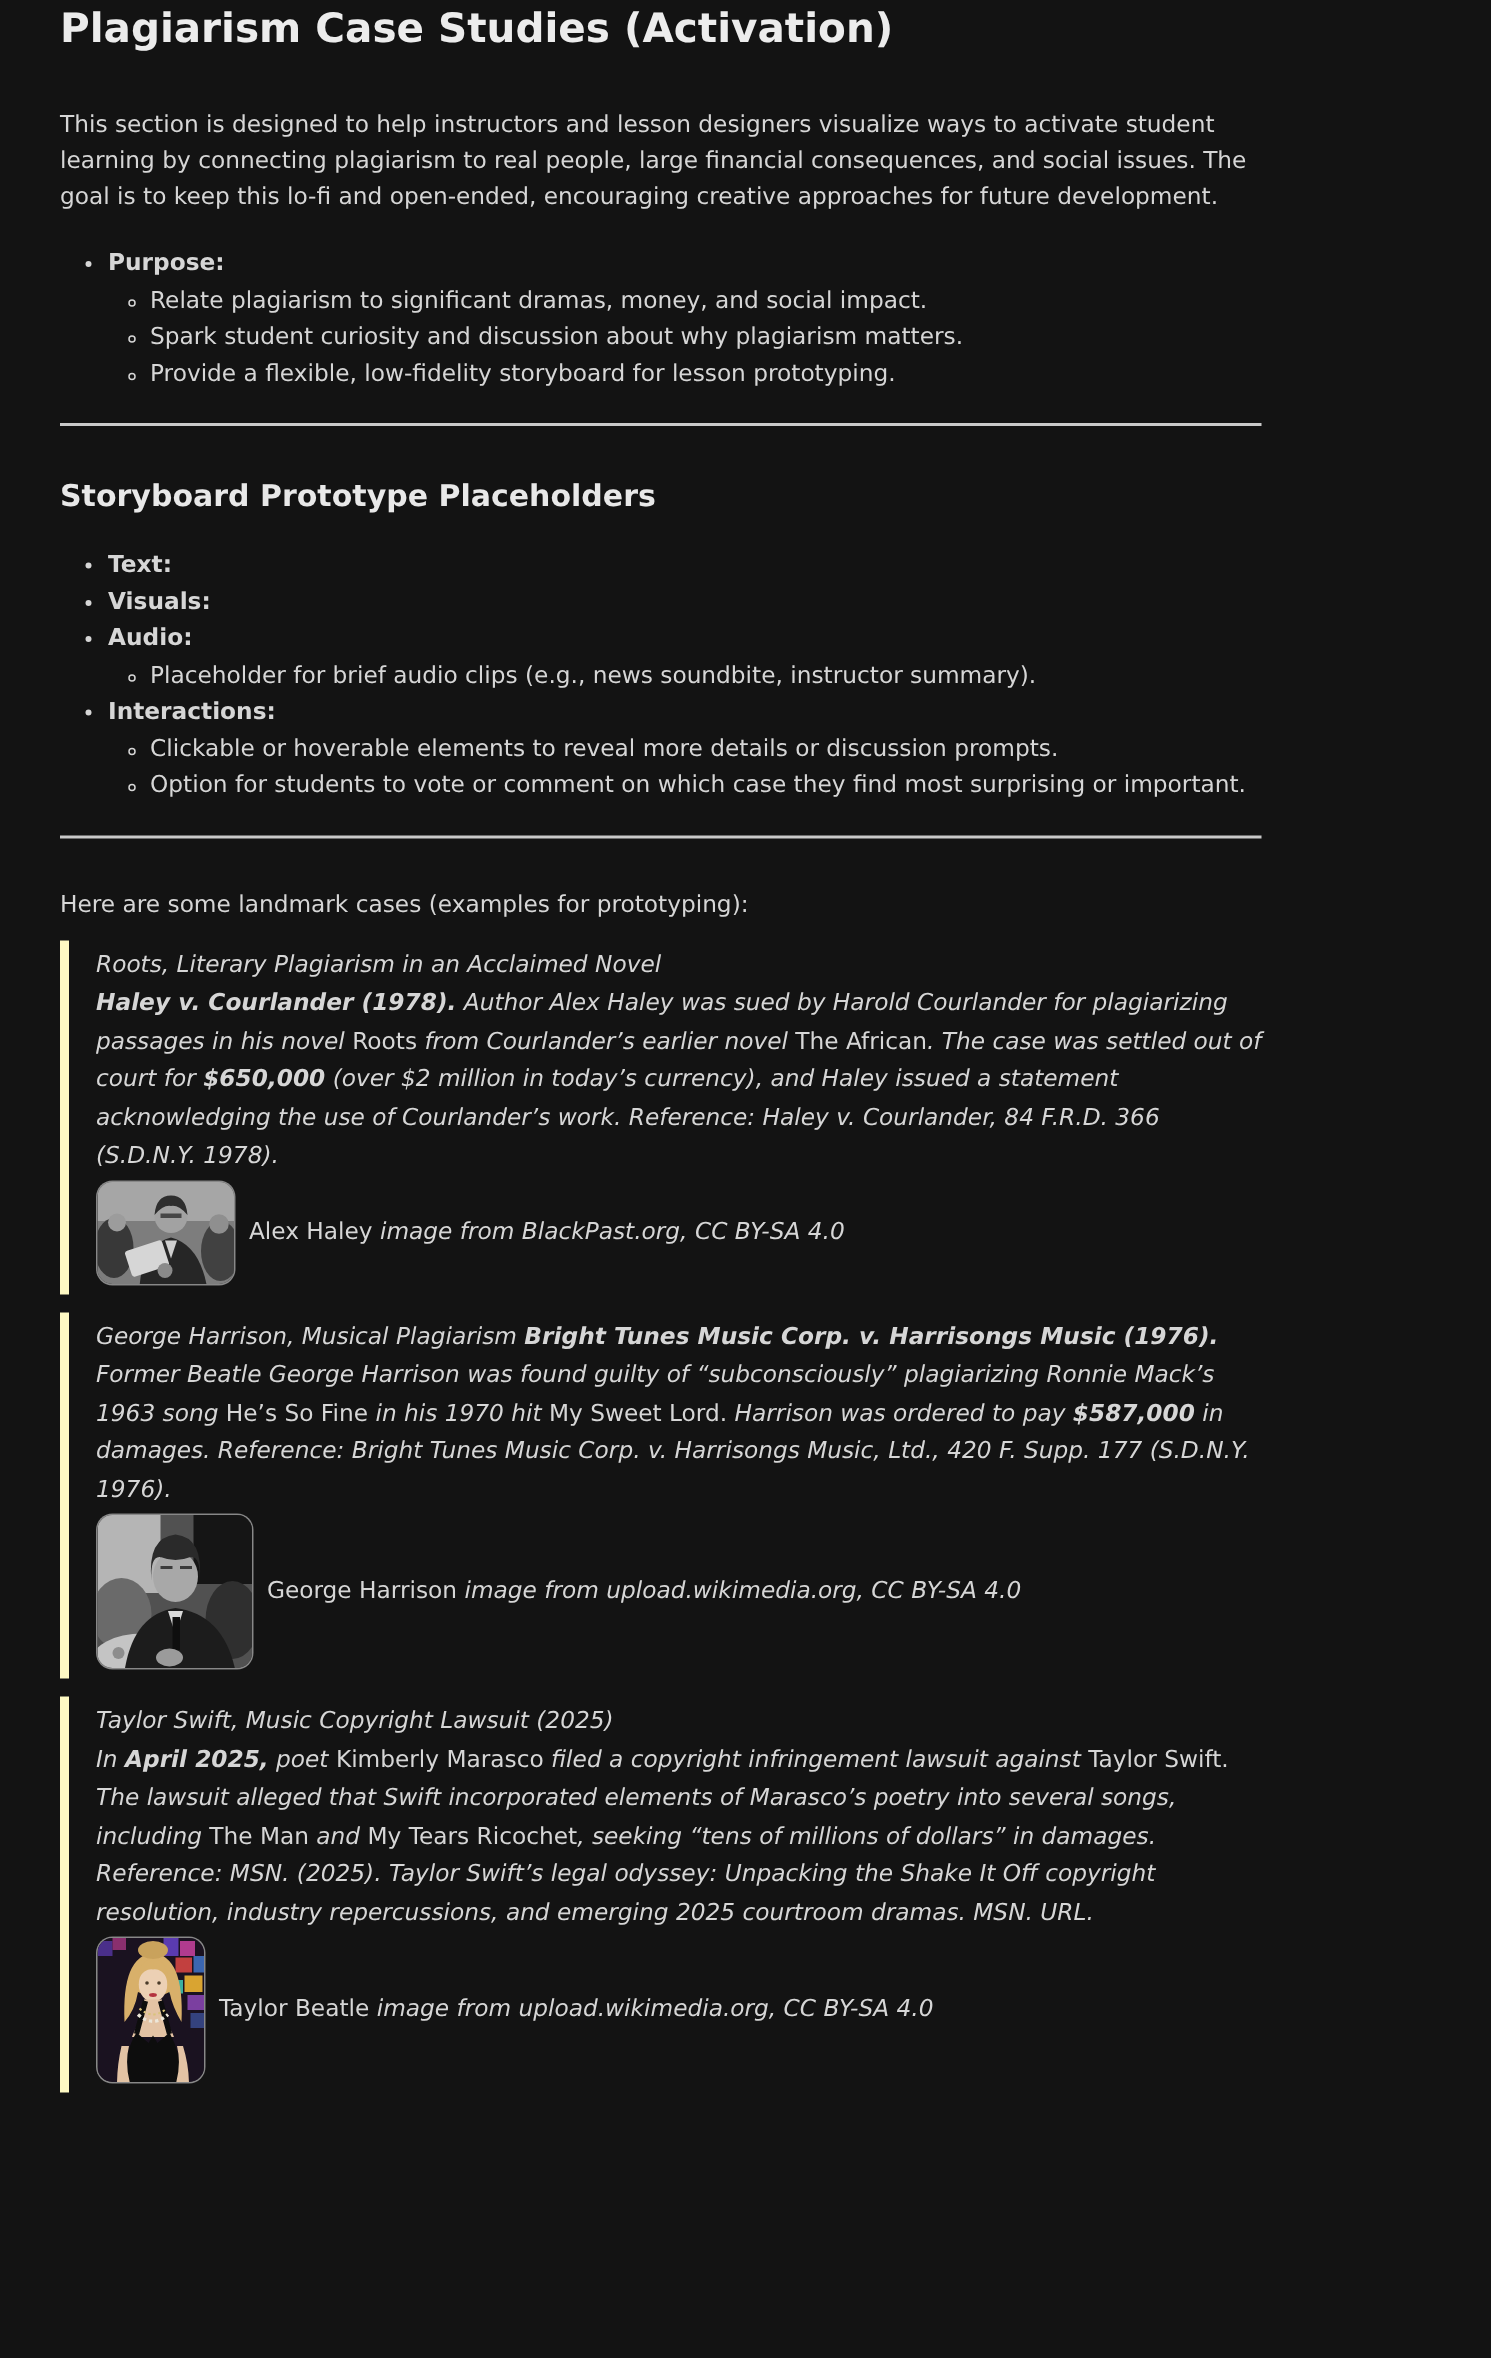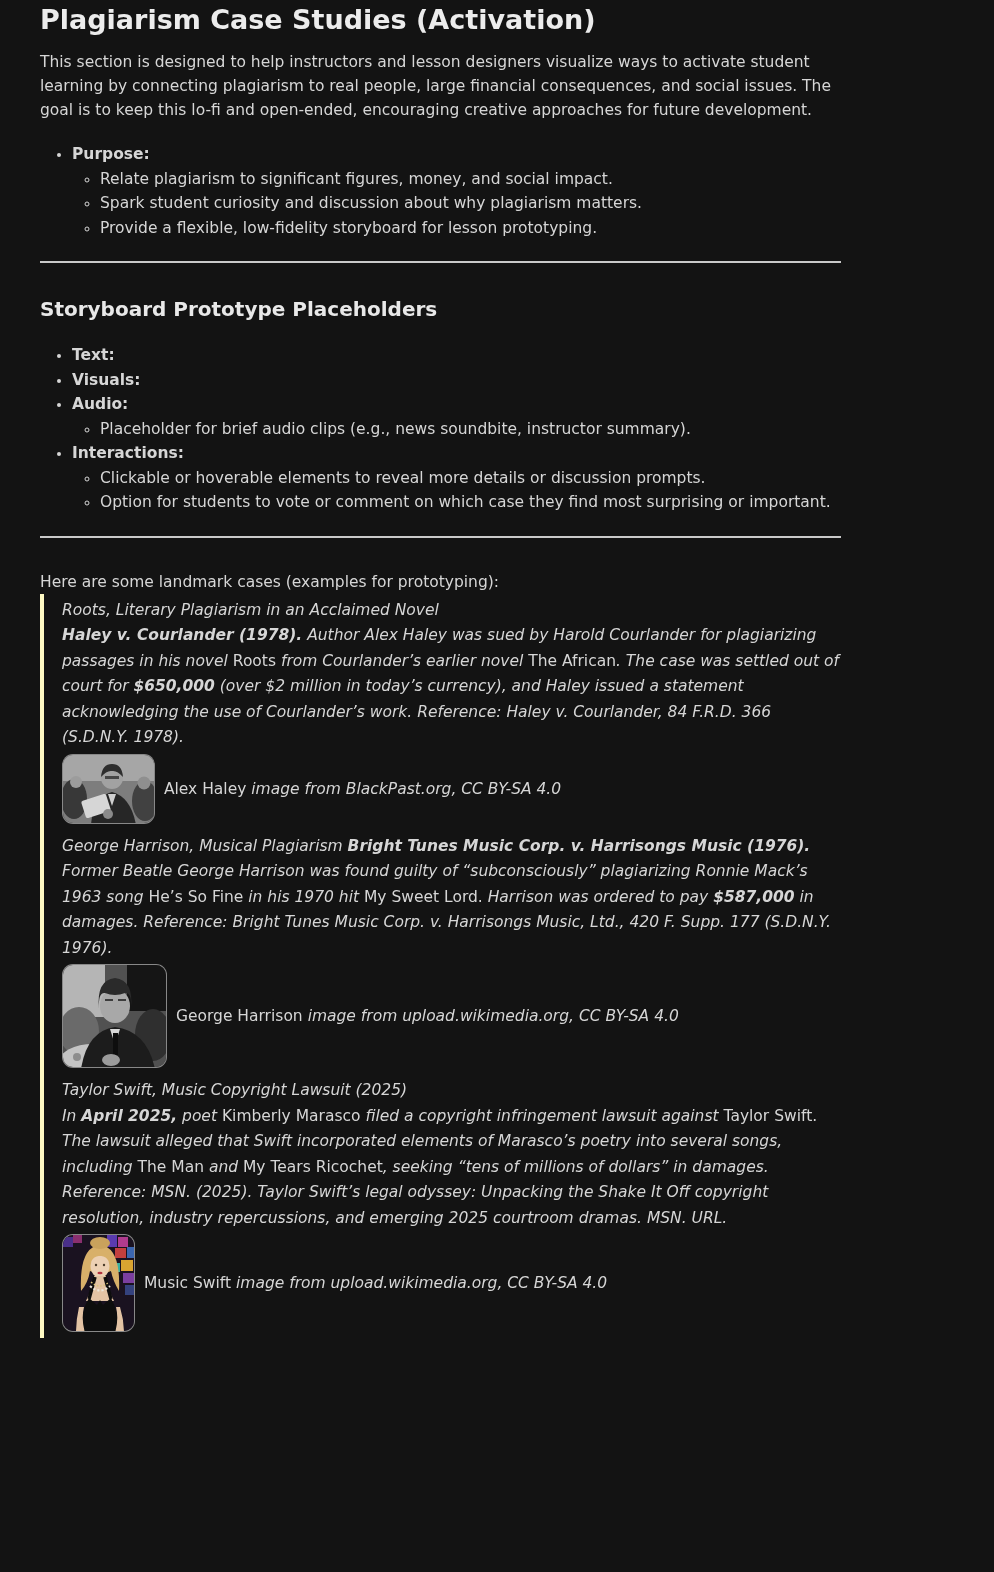--- a/index.html
+++ b/index.html
@@ -13,21 +13,21 @@
     color: #d6d6d6;
     padding-top: 2px;
   }
   .content { width: 801px; margin-left: 40px; }
 
   h1 {
     font-size: 27px;
     line-height: 36px;
     font-weight: bold;
     color: #ececec;
-    margin-bottom: 12px;
+    margin-bottom: 33px;
   }
   h2 {
     font-size: 20px;
     line-height: 28px;
     font-weight: bold;
     color: #e8e8e8;
     margin-bottom: 16px;
   }
   p.intro, p.cases-intro { line-height: 24px; }
 
@@ -46,23 +46,23 @@
   ul.sublist > li::marker { font-size: 0.85em; }
   .label { font-weight: bold; }
 
   hr {
     border: none;
     border-top: 2px solid #c9c9c9;
     margin: 21px 0 32px 0;
   }
 
   blockquote.case {
-    border-left: 4px solid #fef9c3;
+    border-left: 6px solid #fef9c3;
     padding: 4px 0 6px 18px;
-    margin-top: 0;
+    margin-top: 12px;
   }
   .case-text {
     line-height: 25.5px;
     white-space: pre-wrap;
   }
   .seg-i  { font-style: italic; }
   .seg-bi { font-style: italic; font-weight: bold; text-align: center; }
   .seg-r  { font-style: normal; }
 
   .photo-line { margin-top: 3px; }
@@ -87,21 +87,21 @@
 <main class="content">
 
   <h1>Plagiarism Case Studies (Activation)</h1>
 
   <p class="intro">This section is designed to help instructors and lesson designers visualize ways to activate student learning by connecting plagiarism to real people, large financial consequences, and social issues. The goal is to keep this lo-fi and open-ended, encouraging creative approaches for future development.</p>
 
   <ul class="toplist">
     <li>
       <span class="label">Purpose:</span>
       <ul class="sublist">
-        <li>Relate plagiarism to significant figures, money, and social impact.</li>
+        <li>Relate plagiarism to significant dramas, money, and social impact.</li>
         <li>Spark student curiosity and discussion about why plagiarism matters.</li>
         <li>Provide a flexible, low-fidelity storyboard for lesson prototyping.</li>
       </ul>
     </li>
   </ul>
 
   <hr>
 
   <h2>Storyboard Prototype Placeholders</h2>
 
@@ -210,17 +210,17 @@
           <ellipse cx="37" cy="38" rx="2.6" ry="1.3" fill="#b3333f"></ellipse>
           <path d="M31 41 L31 52 Q25 60 23 66 L51 66 Q48 58 43 52 L43 41 Z" fill="#e3c3a4"></path>
           <path d="M16 98 Q19 74 26 63 L34 70 L37 65 L40 70 L48 63 Q55 76 58 98 Z" fill="#0d0d0d"></path>
           <path d="M32 42 L26 64 M42 42 L48 64" stroke="#0d0d0d" stroke-width="3.5" fill="none"></path>
           <path d="M27 51 Q37 60 47 51" stroke="#ece7da" stroke-width="2.2" fill="none" stroke-dasharray="2.2 2"></path>
           <path d="M28 47 Q37 55 46 47" stroke="#d9c37a" stroke-width="1.4" fill="none" stroke-dasharray="1.6 1.8"></path>
           <path d="M16 72 Q13 85 13 98 L22 98 Q18 84 21 72 Z" fill="#e3c3a4"></path>
           <path d="M57 72 Q61 85 61 98 L52 98 Q56 84 53 72 Z" fill="#e3c3a4"></path>
         </svg>
       </span>
-      <span class="caption"><span class="seg-r">Music Swift </span><span class="seg-i">image from upload.wikimedia.org, CC BY-SA 4.0</span></span>
+      <span class="caption"><span class="seg-r">Taylor Beatle </span><span class="seg-i">image from upload.wikimedia.org, CC BY-SA 4.0</span></span>
     </div>
   </blockquote>
 
 </main>
 
 </body></html>

